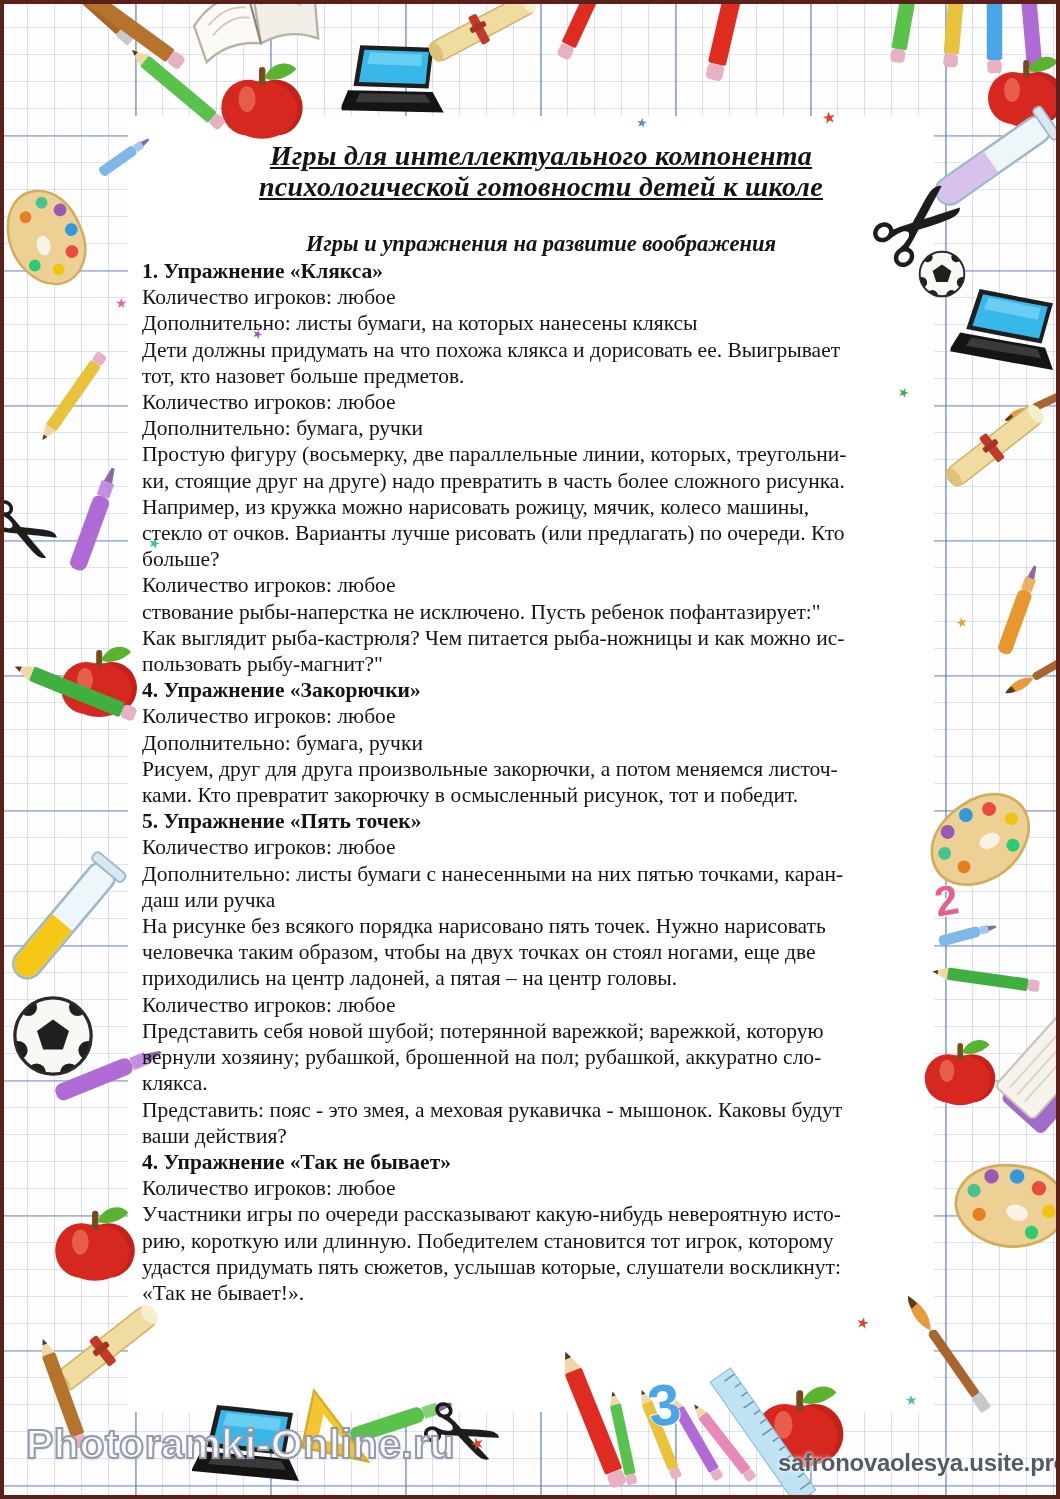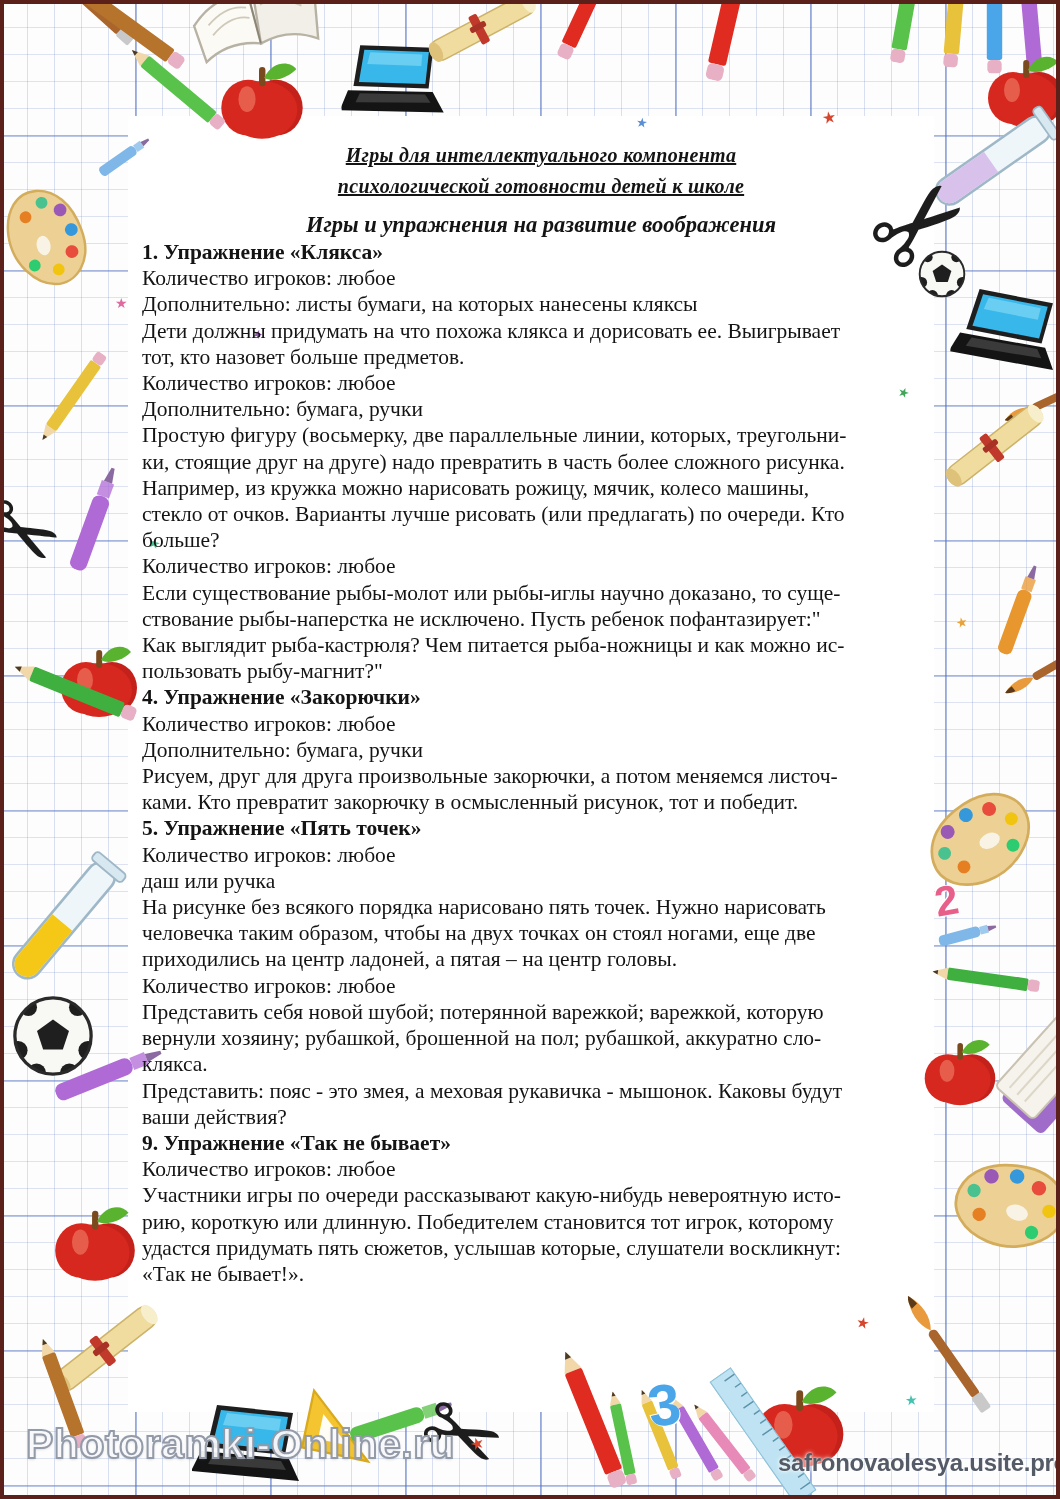--- a/index.html
+++ b/index.html
@@ -12,23 +12,23 @@
       linear-gradient(to bottom, rgba(120,145,205,0.24) 0 1px, transparent 1px);
     background-size:135px 135px,135px 135px,27px 27px,27px 27px;}
   .frame{position:absolute;inset:0;z-index:9;border:4px solid #5b2019;pointer-events:none;}
   .panel{position:absolute;left:128px;top:116px;width:806px;height:1296px;background:#ffffff;z-index:1;}
   .decor{position:absolute;z-index:2;transform-origin:50% 50%;}
   .decor svg{display:block;width:100%;height:100%;}
   .glyph{font-family:"DejaVu Sans",sans-serif;line-height:1;}
   .digit{font-family:"Liberation Sans",sans-serif;font-weight:bold;line-height:1;
          text-shadow:1px 1px 0 #fff,-1px -1px 0 #fff;}
   .content{position:absolute;left:142px;top:140px;width:798px;z-index:3;color:#141414;}
-  .title-line{font-size:20px;line-height:31px;font-weight:bold;font-style:italic;
+  .title-line{font-size:28px;line-height:31px;font-weight:bold;font-style:italic;
               text-decoration:underline;text-align:center;letter-spacing:.3px;}
-  .subtitle{margin-top:9px;font-size:22.5px;line-height:28px;font-weight:bold;
+  .subtitle{margin-top:28px;font-size:22.5px;line-height:28px;font-weight:bold;
             font-style:italic;text-align:center;}
   .heading,.line{font-size:21.5px;line-height:26.2px;white-space:nowrap;}
   .heading{font-weight:bold;}
   .wm-left{position:absolute;left:26px;top:1421px;z-index:4;font-family:"Liberation Sans",sans-serif;
            font-weight:bold;font-size:41px;letter-spacing:.5px;color:rgba(253,253,255,0.92);
            -webkit-text-stroke:2px #939aa8;text-shadow:0 1px 3px rgba(110,118,132,.45);}
   .wm-right{position:absolute;left:778px;top:1449px;z-index:4;font-family:"Liberation Sans",sans-serif;
             font-weight:bold;font-size:24px;color:#555b66;letter-spacing:-.3px;
             text-shadow:0 0 2px #fff,0 0 5px #fff;}
 </style>
@@ -521,42 +521,42 @@
         <div class="line">Дети должны придумать на что похожа клякса и дорисовать ее. Выигрывает</div>
         <div class="line">тот, кто назовет больше предметов.</div>
         <div class="line">Количество игроков: любое</div>
         <div class="line">Дополнительно: бумага, ручки</div>
         <div class="line">Простую фигуру (восьмерку, две параллельные линии, которых, треугольни-</div>
         <div class="line">ки, стоящие друг на друге) надо превратить в часть более сложного рисунка.</div>
         <div class="line">Например, из кружка можно нарисовать рожицу, мячик, колесо машины,</div>
         <div class="line">стекло от очков. Варианты лучше рисовать (или предлагать) по очереди. Кто</div>
         <div class="line">больше?</div>
         <div class="line">Количество игроков: любое</div>
-        <div class="line">Если существование рыбы-молот или рыбы-иглы научно доказано, то суще-</div>
         <div class="line">ствование рыбы-наперстка не исключено. Пусть ребенок пофантазирует:"</div>
         <div class="line">Как выглядит рыба-кастрюля? Чем питается рыба-ножницы и как можно ис-</div>
         <div class="line">пользовать рыбу-магнит?"</div>
         <div class="heading">4. Упражнение «Закорючки»</div>
         <div class="line">Количество игроков: любое</div>
         <div class="line">Дополнительно: бумага, ручки</div>
         <div class="line">Рисуем, друг для друга произвольные закорючки, а потом меняемся листоч-</div>
         <div class="line">ками. Кто превратит закорючку в осмысленный рисунок, тот и победит.</div>
         <div class="heading">5. Упражнение «Пять точек»</div>
         <div class="line">Количество игроков: любое</div>
+        <div class="line">Дополнительно: листы бумаги с нанесенными на них пятью точками, каран-</div>
         <div class="line">даш или ручка</div>
         <div class="line">На рисунке без всякого порядка нарисовано пять точек. Нужно нарисовать</div>
         <div class="line">человечка таким образом, чтобы на двух точках он стоял ногами, еще две</div>
         <div class="line">приходились на центр ладоней, а пятая – на центр головы.</div>
         <div class="line">Количество игроков: любое</div>
         <div class="line">Представить себя новой шубой; потерянной варежкой; варежкой, которую</div>
         <div class="line">вернули хозяину; рубашкой, брошенной на пол; рубашкой, аккуратно сло-</div>
         <div class="line">клякса.</div>
         <div class="line">Представить: пояс - это змея, а меховая рукавичка - мышонок. Каковы будут</div>
         <div class="line">ваши действия?</div>
-        <div class="heading">9. Упражнение «Так не бывает»</div>
+        <div class="heading">4. Упражнение «Так не бывает»</div>
         <div class="line">Количество игроков: любое</div>
         <div class="line">Участники игры по очереди рассказывают какую-нибудь невероятную исто-</div>
         <div class="line">рию, короткую или длинную. Победителем становится тот игрок, которому</div>
         <div class="line">удастся придумать пять сюжетов, услышав которые, слушатели воскликнут:</div>
         <div class="line">«Так не бывает!».</div>
       </div>
   </div>
 
   <div class="wm-left">Photoramki-Online.ru</div>
   <div class="wm-right">safronovaolesya.usite.pro</div>

